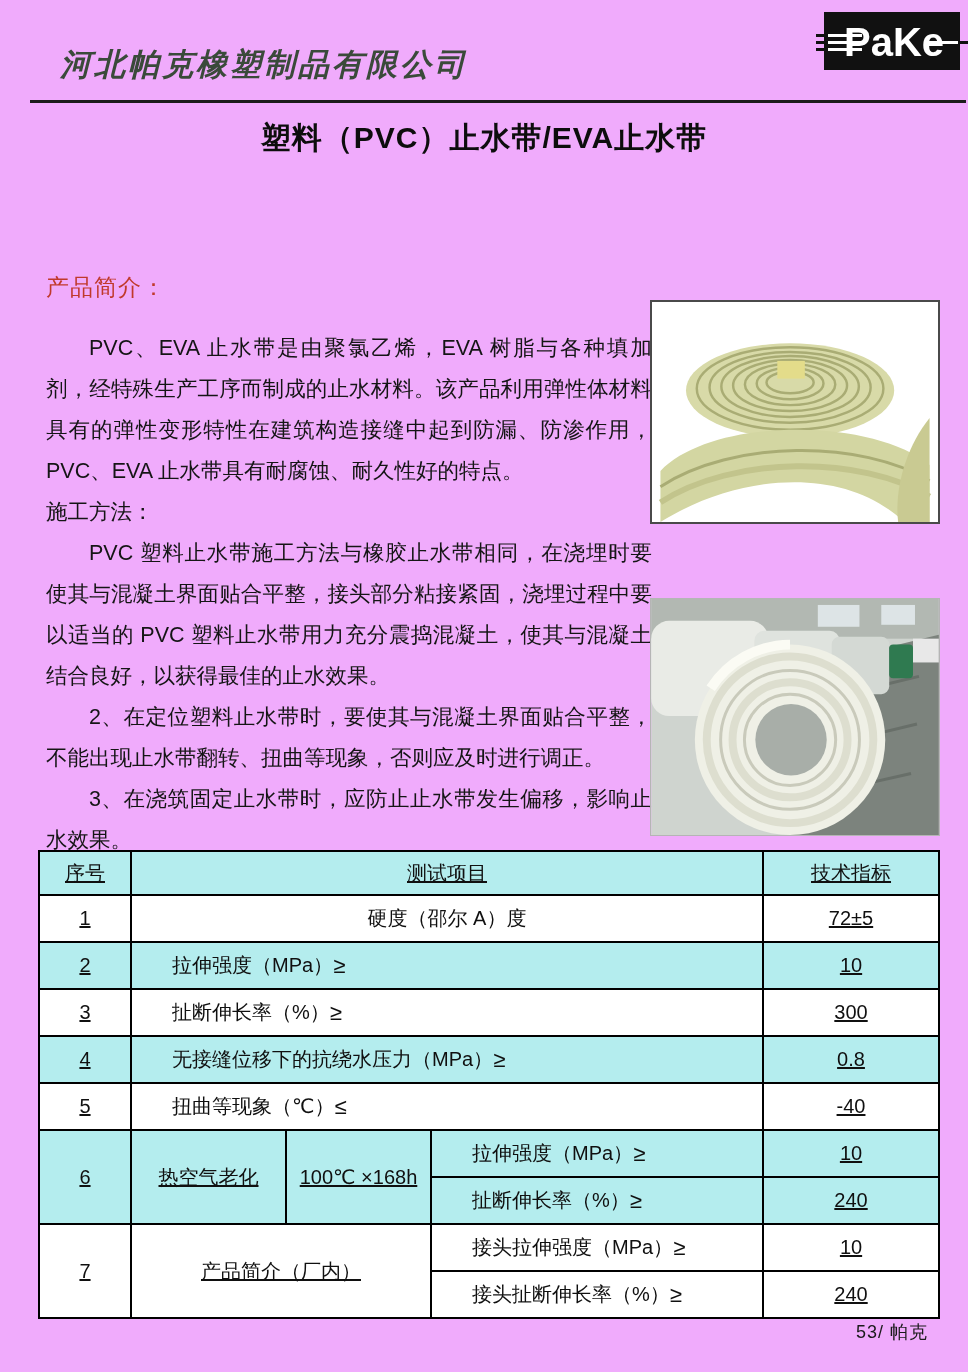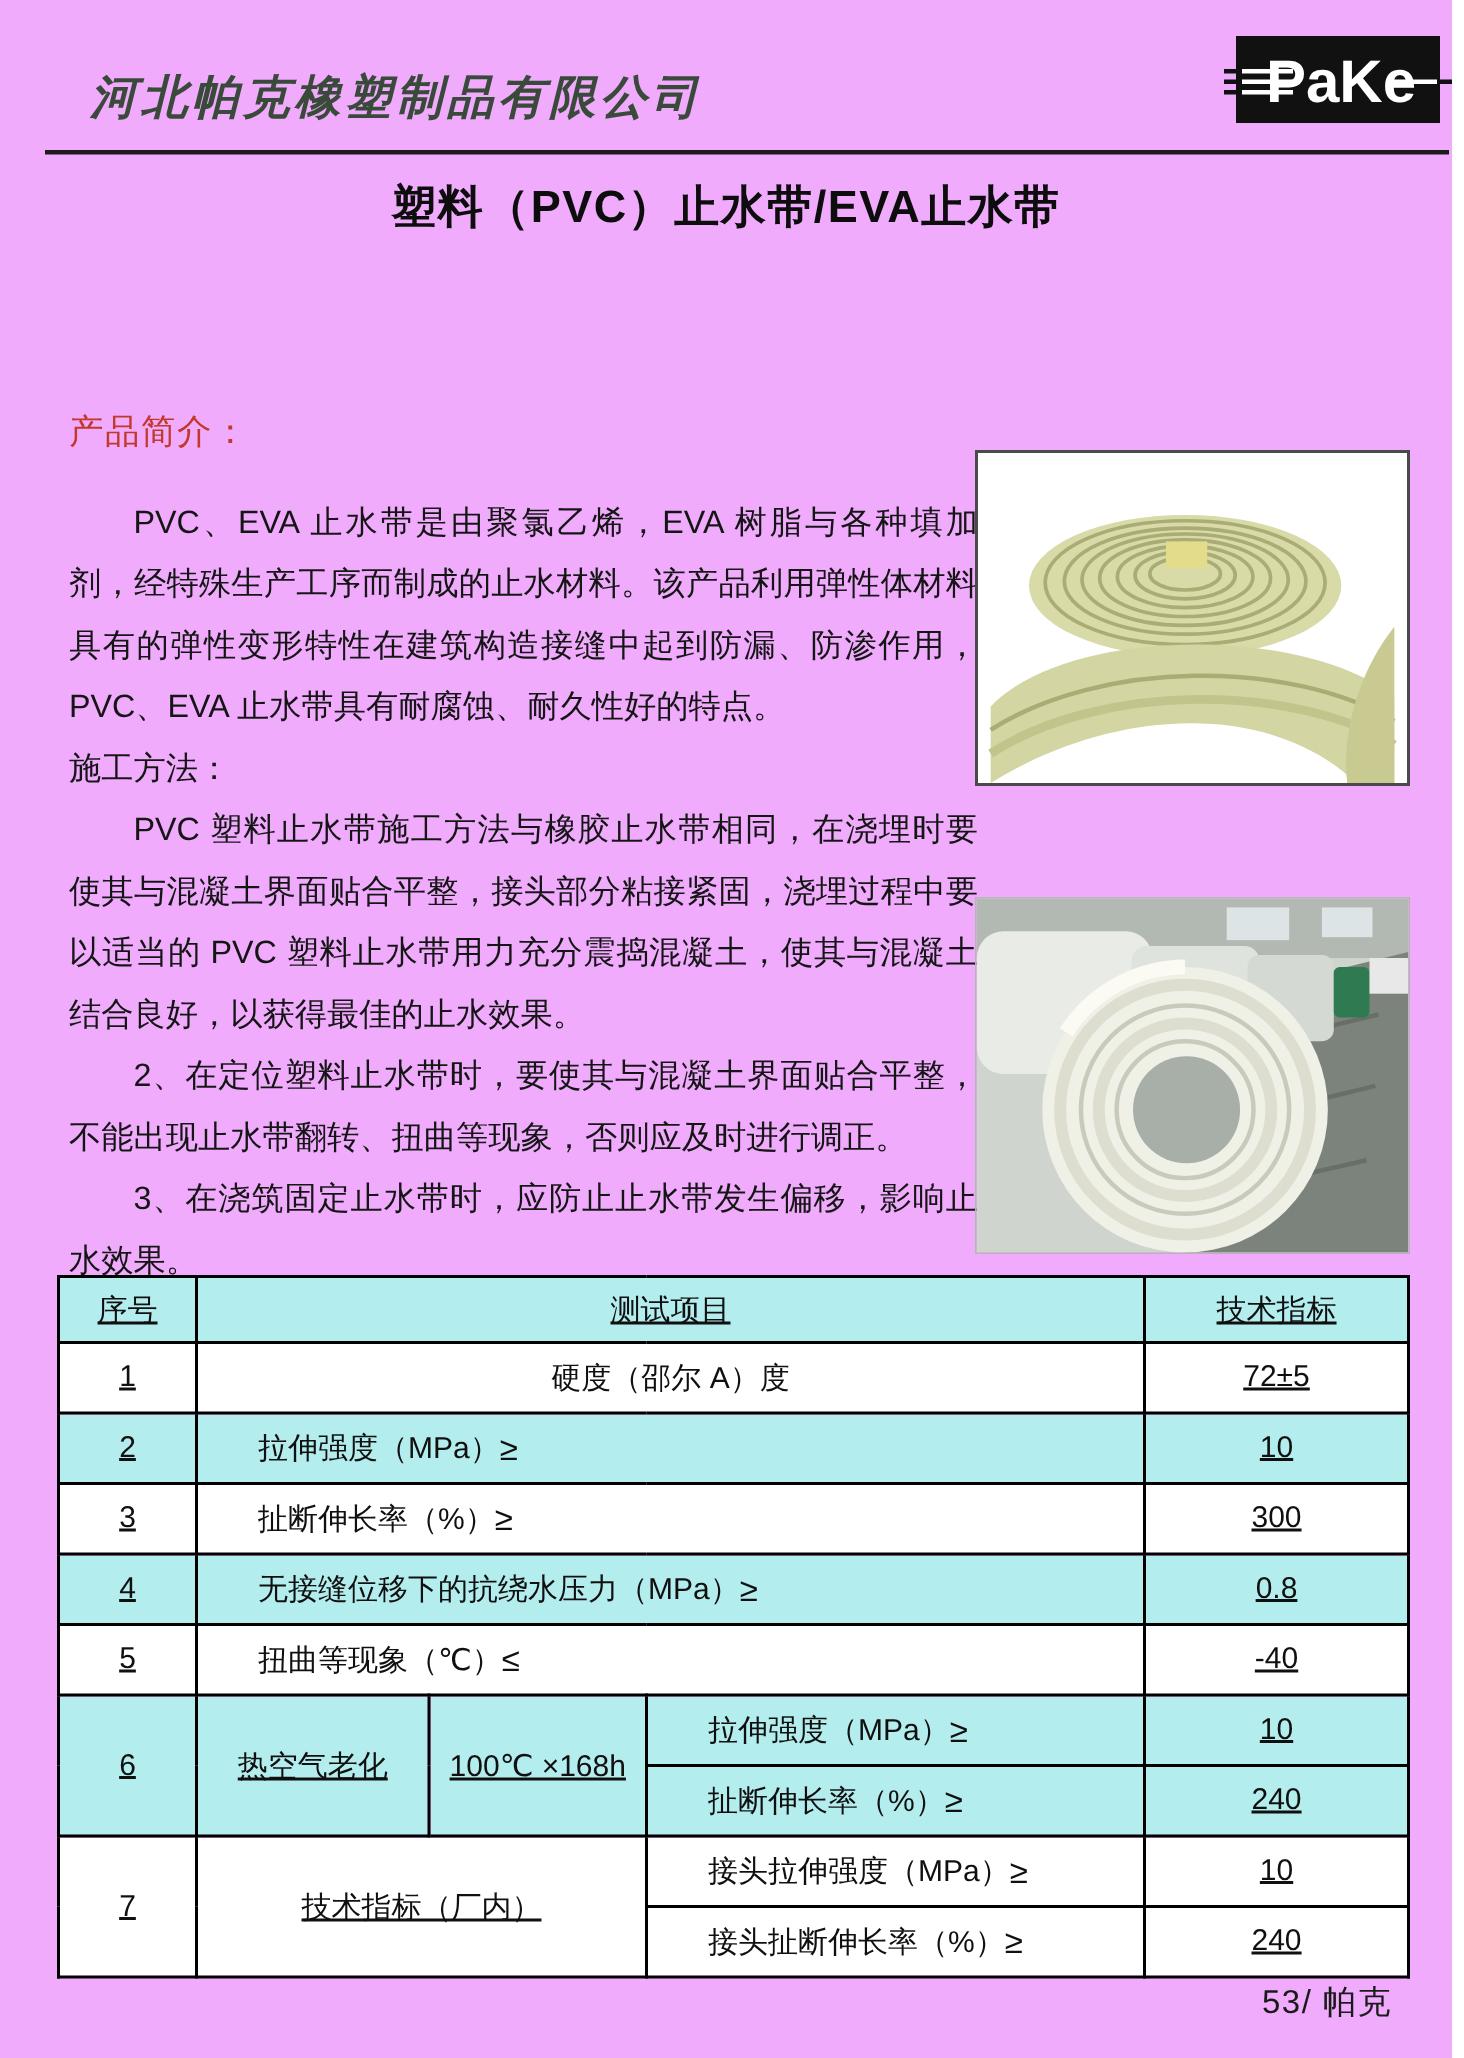--- a/index.html
+++ b/index.html
@@ -3,21 +3,21 @@
 <meta charset="utf-8">
 <style>
   html,body{margin:0;padding:0;background:#ffffff;}
   body{font-family:"Liberation Sans","DejaVu Sans",sans-serif;color:#151515;}
   .page{position:relative;width:968px;height:1372px;background:#f0abfc;overflow:hidden;}
 
   
   .company{position:absolute;left:60px;top:44px;font-family:"Liberation Serif","DejaVu Serif",serif;
     font-style:italic;font-weight:bold;font-size:31px;color:#3a4a3a;letter-spacing:3px;}
   .header-rule{position:absolute;left:30px;top:100px;width:936px;height:3px;background:#1c1c1c;}
-  .logo{position:absolute;left:816px;top:20px;width:152px;height:72px;}
+  .logo{position:absolute;left:816px;top:8px;width:152px;height:72px;}
 
   
   .doc-title{position:absolute;left:0;top:118px;width:100%;text-align:center;
     font-size:30px;font-weight:bold;letter-spacing:1px;color:#0d0d0d;}
 
   
   .text-col{position:absolute;left:46px;top:270px;width:606px;font-size:21.5px;line-height:41px;text-align:justify;}
   .intro-heading{color:#c0392b;font-size:23px;font-weight:normal;line-height:34px;margin-bottom:24px;letter-spacing:1px;}
   .text-col p{margin:0;}
   .indent{text-indent:2em;}
@@ -34,21 +34,21 @@
   .spec-table tr.head td{height:42px;}
   .cyan td{background:#b4edee;}
   .white td{background:#ffffff;}
   .c-center{text-align:center;text-decoration:underline;}
   .item-flex{display:flex;align-items:center;padding:0 45px 0 40px;}
   .item-flex.sub{padding:0 38px 0 40px;}
   .item-flex .op{font-size:22px;}
   .item-center{text-align:center;}
 
   
-  .footer{position:absolute;right:40px;top:1320px;font-size:22px;color:#1a1a1a;letter-spacing:1px;}
+  .footer{position:absolute;right:40px;top:1320px;font-size:18px;color:#1a1a1a;letter-spacing:1px;}
 </style>
 </head>
 <body>
 
 <div class="page">
 
   <div class="company">河北帕克橡塑制品有限公司</div>
 
   <div class="logo">
     <svg viewBox="0 0 152 72">
@@ -205,21 +205,21 @@
           <div class="item-flex sub">
             <span>扯断伸长率（%）</span>
             <span class="op">≥</span>
           </div>
         </td>
         <td class="c-center">240</td>
       </tr>
 
       <tr class="white">
         <td class="c-center" rowspan="2">7</td>
-        <td class="c-center" rowspan="2" colspan="2">技术指标（厂内）</td>
+        <td class="c-center" rowspan="2" colspan="2">产品简介（厂内）</td>
         <td>
           <div class="item-flex sub">
             <span>接头拉伸强度（MPa）</span>
             <span class="op">≥</span>
           </div>
         </td>
         <td class="c-center">10</td>
       </tr>
       <tr class="white">
         <td>

